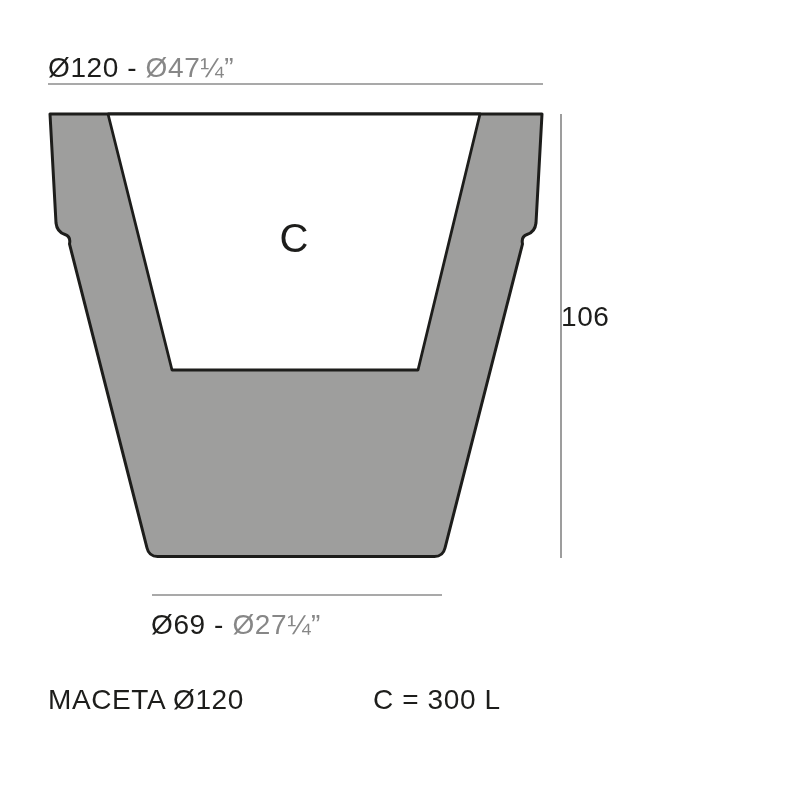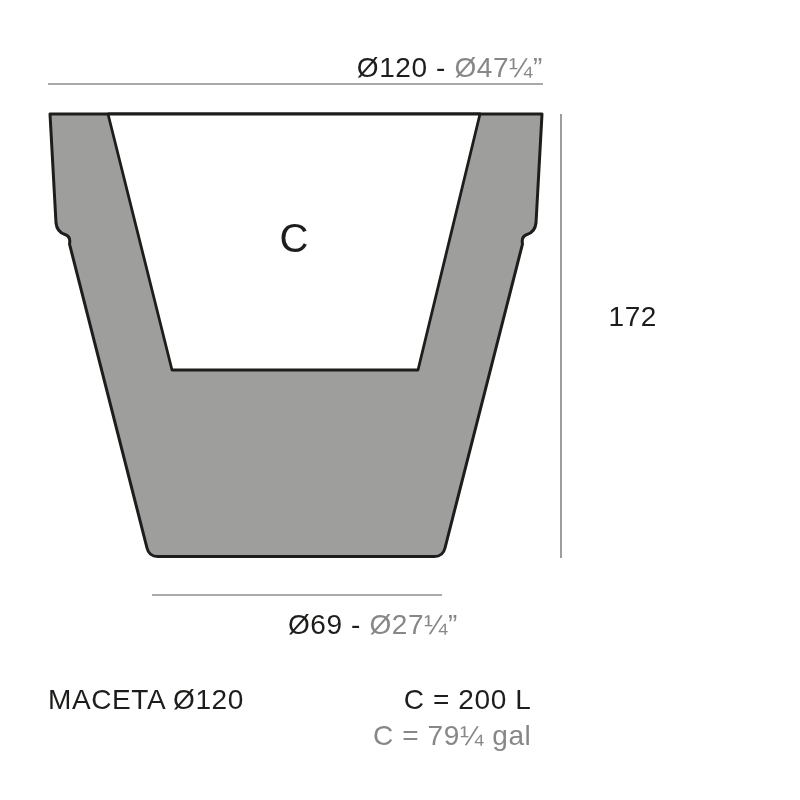--- a/index.html
+++ b/index.html
@@ -38,30 +38,30 @@
     stroke-width: 1.7;
   }
   .label {
     position: absolute;
     font-size: 28px;
     letter-spacing: 0.6px;
     line-height: 36px;
     white-space: nowrap;
     color: var(--ink, #1d1d1b);
   }
-  .centered { text-align: right; }
+  .centered { text-align: left; }
   .muted { color: var(--muted, #878787); }
   .cap-letter {
     position: absolute;
     font-size: 40px;
     line-height: 40px;
     letter-spacing: 0;
     color: var(--ink, #1d1d1b);
   }
-  .footer-col { position: absolute; text-align: right; }
+  .footer-col { position: absolute; }
 </style>
 </head>
 <body>
 
 <div class="canvas">
 
   <svg class="drawing" width="800" height="800" viewBox="0 0 800 800">
 
     <line class="dim-line" x1="48" y1="84" x2="543" y2="84"></line>
 
@@ -86,29 +86,28 @@
     <path class="pot-cavity" d="M 108,114 L 480,114 L 418,370 L 172,370 Z"></path>
   </svg>
 
   <div class="label centered" style="left:48px; top:50px; width:495px;">
     <span>Ø120</span><span style="white-space:pre"> - </span><span class="muted">Ø47¼”</span>
   </div>
 
   <div class="cap-letter" style="left:274px; top:218px; width:40px; text-align:center;">C</div>
 
   <div class="label centered" style="left:561px; top:299px; width:96px;">
-    <div>172</div>
+    <div>106</div>
   </div>
 
-  <div class="label centered" style="left:168px; top:607px; width:290px;">
+  <div class="label centered" style="left:151px; top:607px; width:290px;">
     <span>Ø69</span><span style="white-space:pre"> - </span><span class="muted">Ø27¼”</span>
   </div>
 
   <div class="footer-col label" style="left:48px; top:682px;">
     <div>MACETA Ø120</div>
   </div>
 
   <div class="footer-col label" style="left:373px; top:682px;">
-    <div>C = 200 L</div>
-    <div class="muted">C = 79¼ gal</div>
+    <div>C = 300 L</div>
   </div>
 
 </div>
 
 </body></html>

